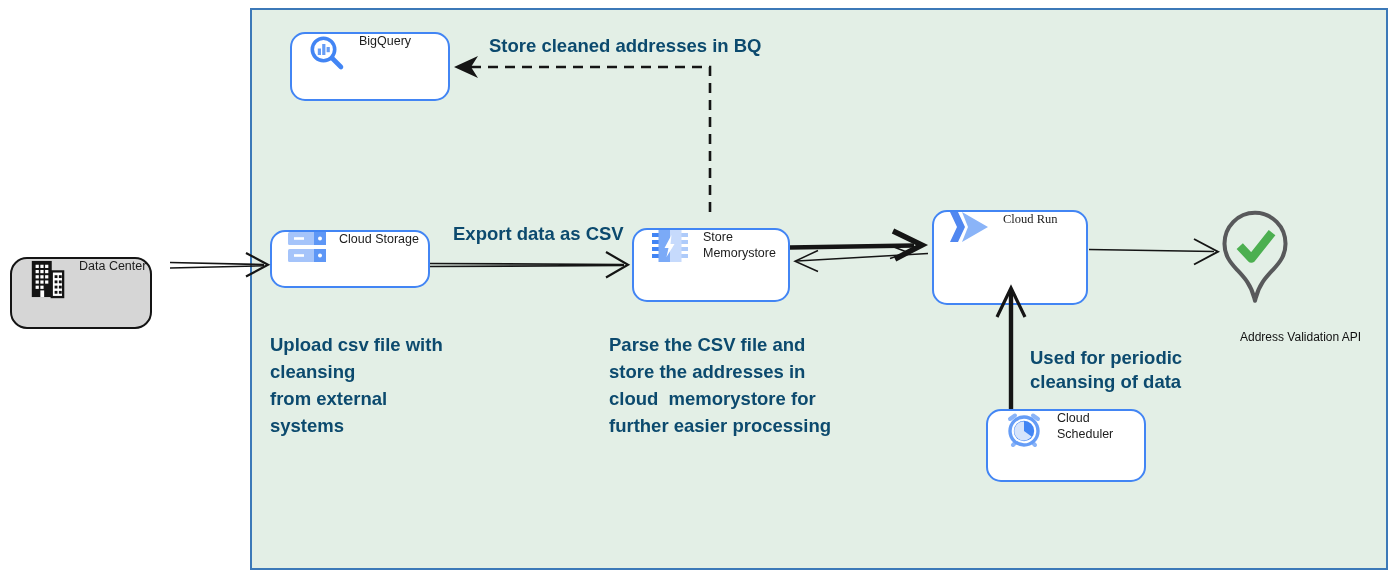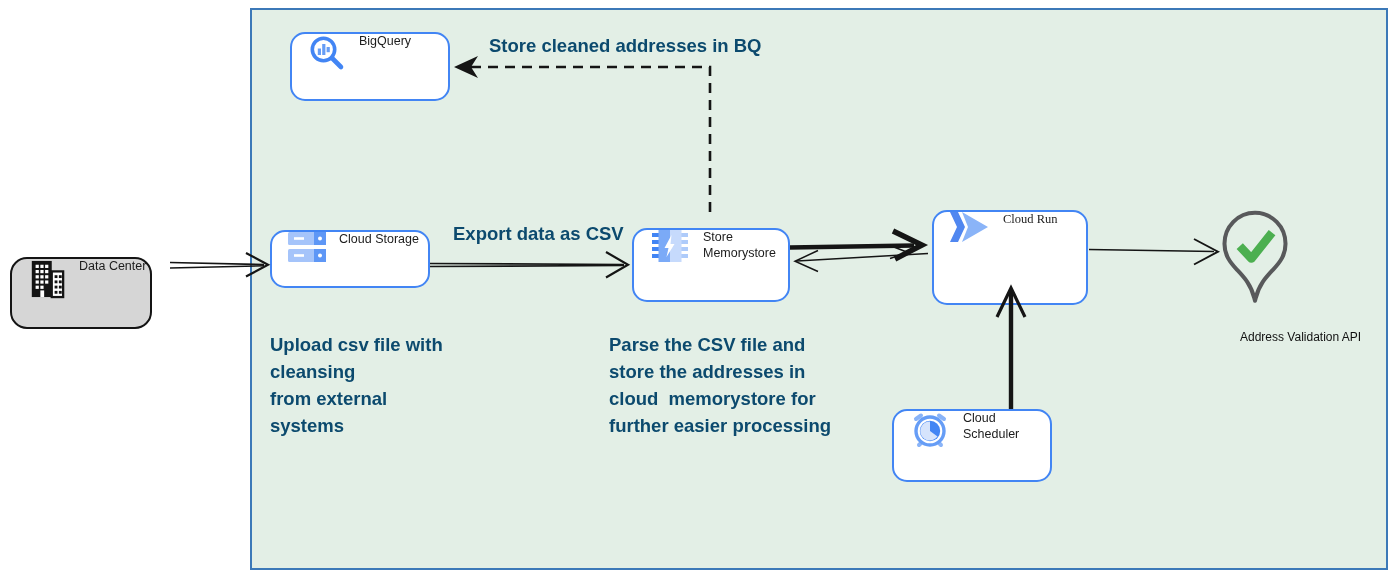--- a/index.html
+++ b/index.html
@@ -17,21 +17,21 @@
     background:#ffffff;border:2.2px solid #4285f4;border-radius:15px;
   }
   .node .icon{flex:0 0 auto;display:flex;align-items:center;justify-content:center;}
   .node .lbl{font-size:12.5px;color:#1c1c1c;line-height:1.25;}
   .node-datacenter{left:10px;top:229px;width:142px;height:72px;background:#d6d6d6;border:2.2px solid #141414;border-radius:17px;margin-top:28px;}
   .node-bigquery{left:290px;top:32px;width:160px;height:69px;}
   .node-storage{left:270px;top:230px;width:160px;height:58px;}
   .node-memorystore{left:632px;top:228px;width:158px;height:74px;}
   .node-memorystore .lbl{width:82px;}
   .node-run{left:932px;top:210px;width:156px;height:95px;font-family:Liberation Serif, serif;}
-  .node-scheduler{left:892px;top:409px;width:160px;height:73px;}
+  .node-scheduler{left:986px;top:409px;width:160px;height:73px;}
   .annotation{
     position:absolute;font-size:18.5px;line-height:27px;white-space:pre-wrap;z-index:2;color:#0c4a6e;font-weight:bold;
   }
   .ann-storebq{left:489px;top:32px;white-space:nowrap;}
   .ann-export{left:453px;top:220px;white-space:nowrap;}
   .ann-upload{left:270px;top:331px;}
   .ann-parse{left:609px;top:331px;}
   .ann-scheduler{left:1030px;top:346px;line-height:24px;}
   .pin-wrap{position:absolute;left:1220px;top:209px;z-index:2;}
   .pin-label{position:absolute;left:1240px;top:326px;width:155px;font-size:12px;line-height:22px;z-index:2;}
@@ -173,20 +173,22 @@
   <div class="annotation ann-storebq">Store cleaned addresses in BQ</div>
   <div class="annotation ann-export">Export data as CSV</div>
   <div class="annotation ann-upload">Upload csv file with
 cleansing
 from external
 systems</div>
   <div class="annotation ann-parse">Parse the CSV file and
 store the addresses in
 cloud  memorystore for
 further easier processing</div>
+  <div class="annotation ann-scheduler">Used for periodic
+cleansing of data</div>
 
   <svg class="arrows" width="1400" height="580" viewBox="0 0 1400 580">
     <g stroke="#151515" fill="none">
 
       <g>
         <line x1="170" y1="262.5" x2="264" y2="264.5" stroke-width="1.6"></line>
         <line x1="170" y1="268" x2="264" y2="265.8" stroke-width="1.6"></line>
         <polyline points="246,253 268,264.8 246,276.5" stroke-width="2.2"></polyline>
       </g>
 

